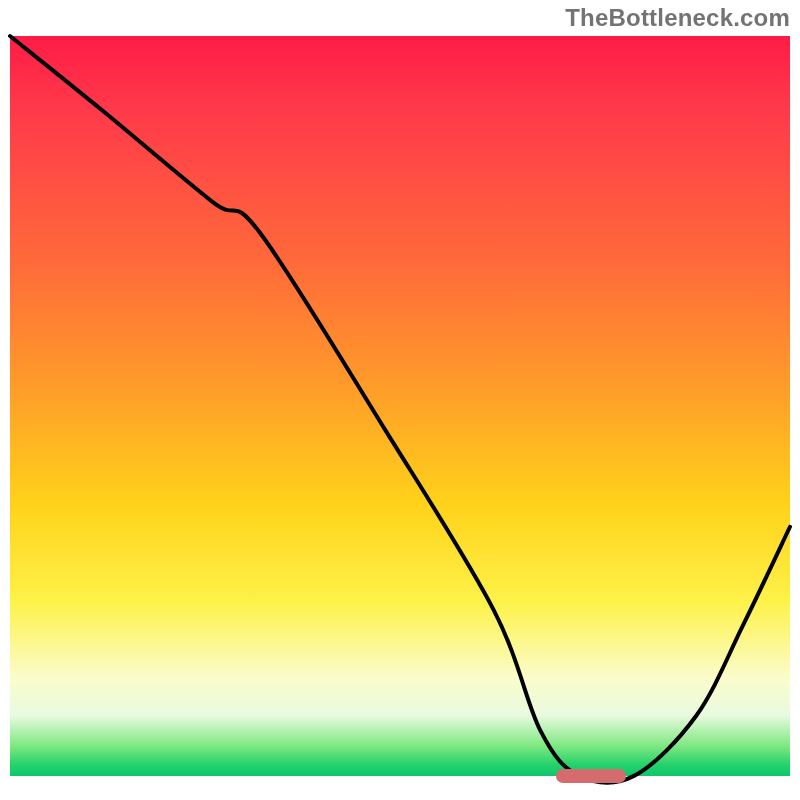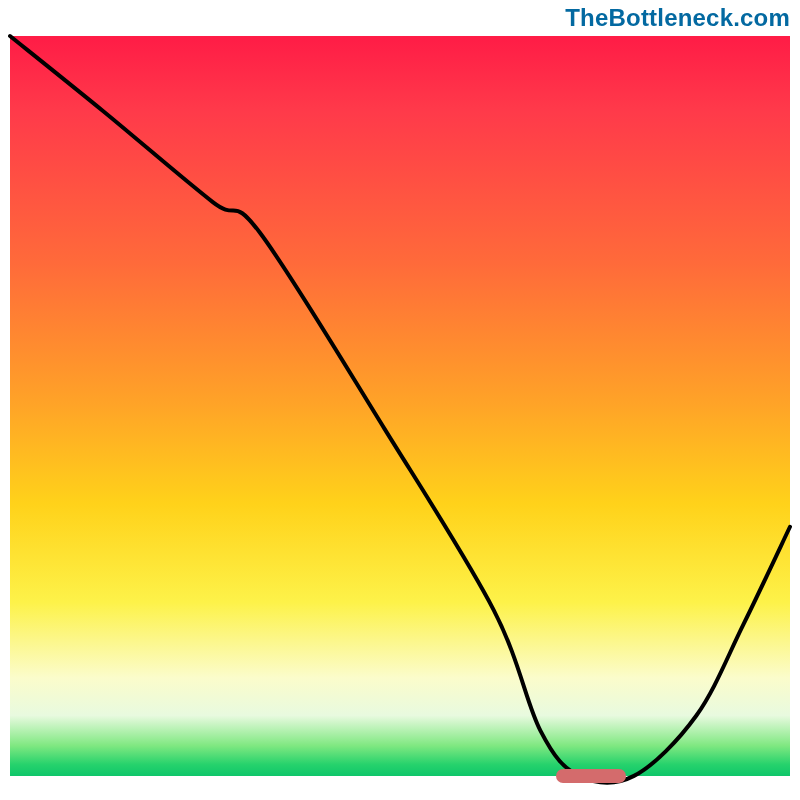--- a/index.html
+++ b/index.html
@@ -14,21 +14,21 @@
     position: relative;
     width: 800px;
     height: 800px;
   }
   .watermark {
     position: absolute;
     top: 4px;
     right: 10px;
     font-size: 24px;
     font-weight: 600;
-    color: #0369a1;
+    color: #737373;
     letter-spacing: 0.2px;
     user-select: none;
   }
   .plot {
     position: absolute;
     left: 10px;
     top: 36px;
     width: 780px;
     height: 755px;
   }

